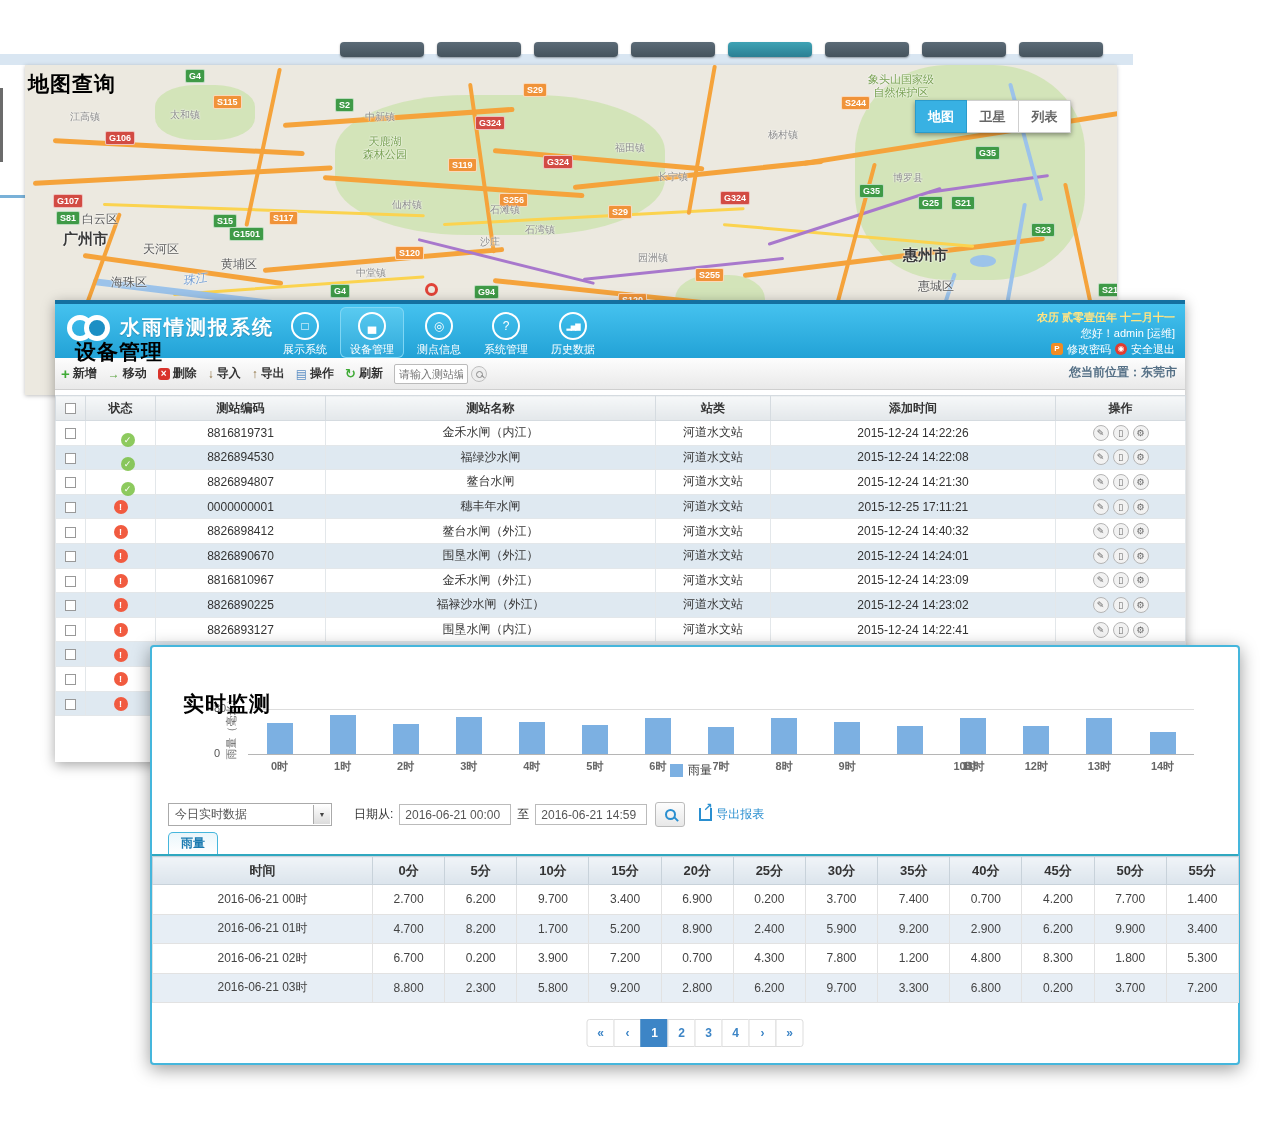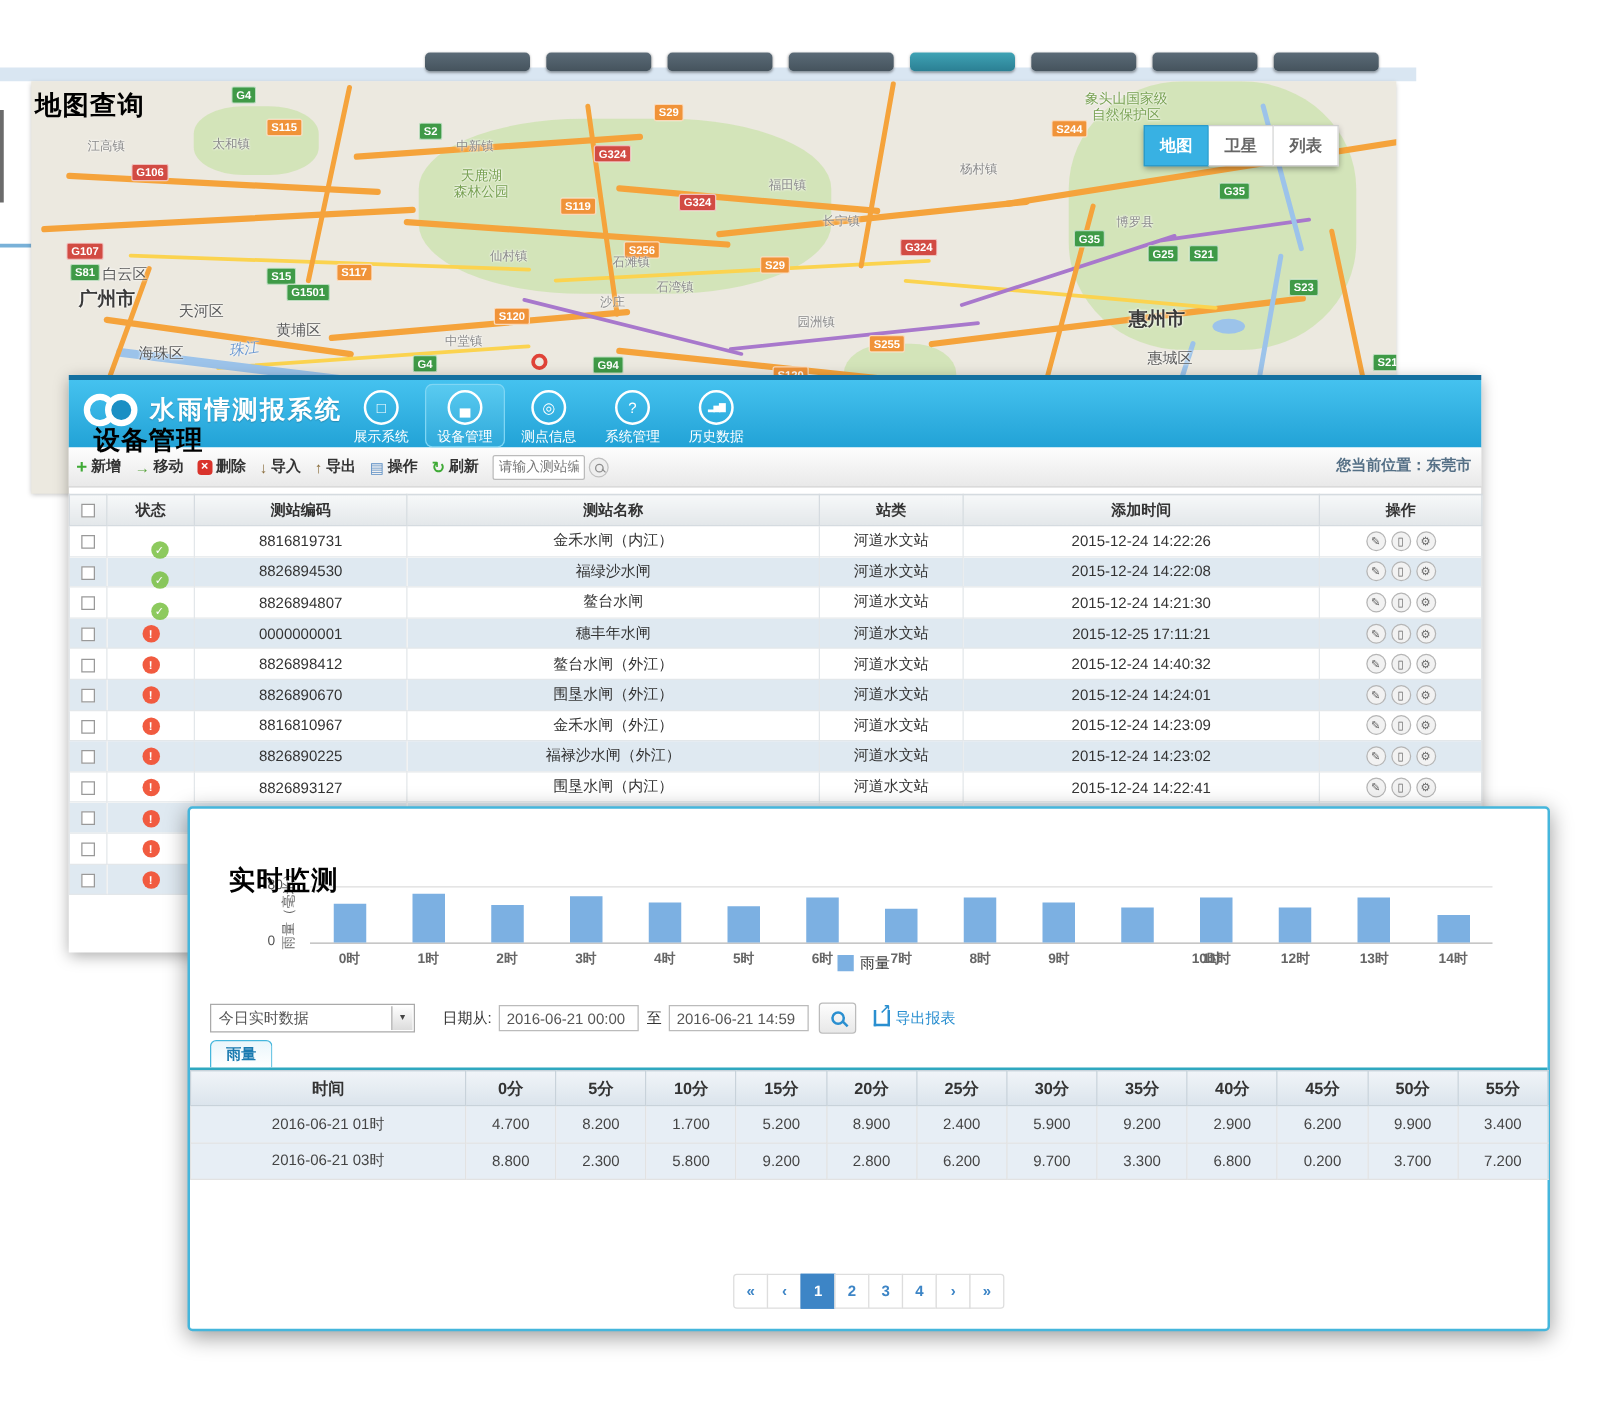--- a/index.html
+++ b/index.html
@@ -309,20 +309,30 @@
           </div>
           <div class="nav-item">
             <div class="nav-circle">?</div>
             <div class="nav-label">系统管理</div>
           </div>
           <div class="nav-item">
             <div class="nav-circle" style="font-size: 7px; letter-spacing: -1px;">▂▅▇</div>
             <div class="nav-label">历史数据</div>
           </div>
         </div>
+      <div class="abs" id="user-info">
+        <div id="lunar">农历 贰零壹伍年 十二月十一</div>
+        <div id="greet">您好！admin [运维]</div>
+        <div id="acct-links">
+          <span class="mini-ic orange">P</span>
+          <span>修改密码</span>
+          <span class="mini-ic red">◉</span>
+          <span>安全退出</span>
+        </div>
+      </div>
     </div>
     <div class="abs" id="toolbar">
         <div class="tb-btn">
           <span class="tb-ic ic-add">+</span>
           <span>新增</span>
         </div>
         <div class="tb-btn">
           <span class="tb-ic ic-move">→</span>
           <span>移动</span>
         </div>
@@ -650,35 +660,65 @@
             <th>25分</th>
             <th>30分</th>
             <th>35分</th>
             <th>40分</th>
             <th>45分</th>
             <th>50分</th>
             <th>55分</th>
           </tr>
         </thead>
       <tbody>
+          <tr class="odd">
+            <td>2016-06-21 00时</td>
+            <td>2.700</td>
+            <td>6.200</td>
+            <td>9.700</td>
+            <td>3.400</td>
+            <td>6.900</td>
+            <td>0.200</td>
+            <td>3.700</td>
+            <td>7.400</td>
+            <td>0.700</td>
+            <td>4.200</td>
+            <td>7.700</td>
+            <td>1.400</td>
+          </tr>
           <tr class="even">
             <td>2016-06-21 01时</td>
             <td>4.700</td>
             <td>8.200</td>
             <td>1.700</td>
             <td>5.200</td>
             <td>8.900</td>
             <td>2.400</td>
             <td>5.900</td>
             <td>9.200</td>
             <td>2.900</td>
             <td>6.200</td>
             <td>9.900</td>
             <td>3.400</td>
           </tr>
+          <tr class="odd">
+            <td>2016-06-21 02时</td>
+            <td>6.700</td>
+            <td>0.200</td>
+            <td>3.900</td>
+            <td>7.200</td>
+            <td>0.700</td>
+            <td>4.300</td>
+            <td>7.800</td>
+            <td>1.200</td>
+            <td>4.800</td>
+            <td>8.300</td>
+            <td>1.800</td>
+            <td>5.300</td>
+          </tr>
           <tr class="even">
             <td>2016-06-21 03时</td>
             <td>8.800</td>
             <td>2.300</td>
             <td>5.800</td>
             <td>9.200</td>
             <td>2.800</td>
             <td>6.200</td>
             <td>9.700</td>
             <td>3.300</td>

